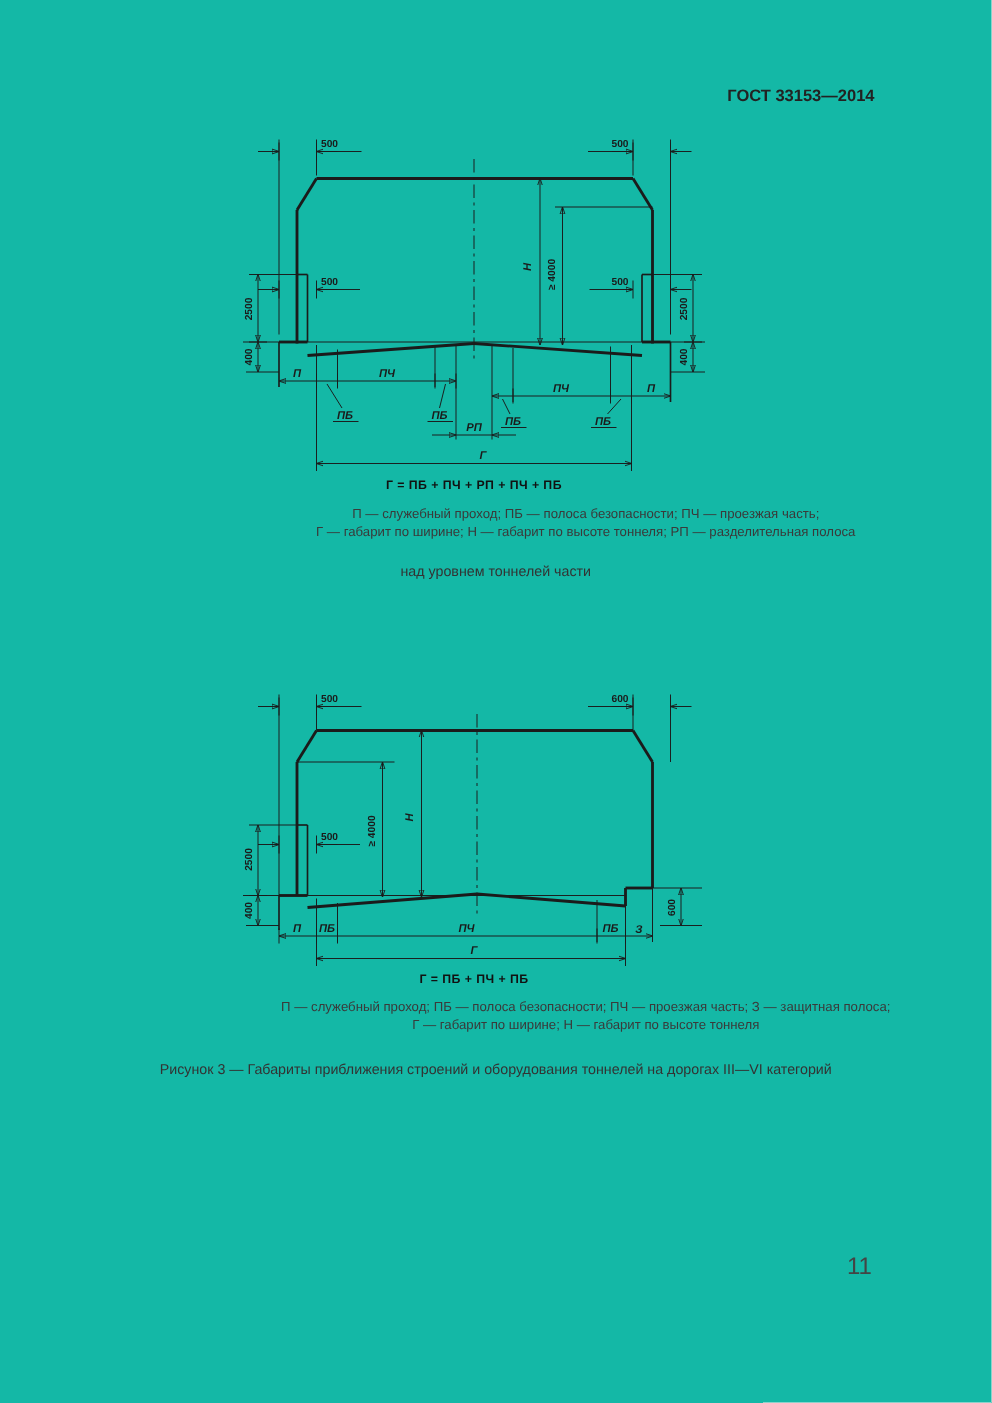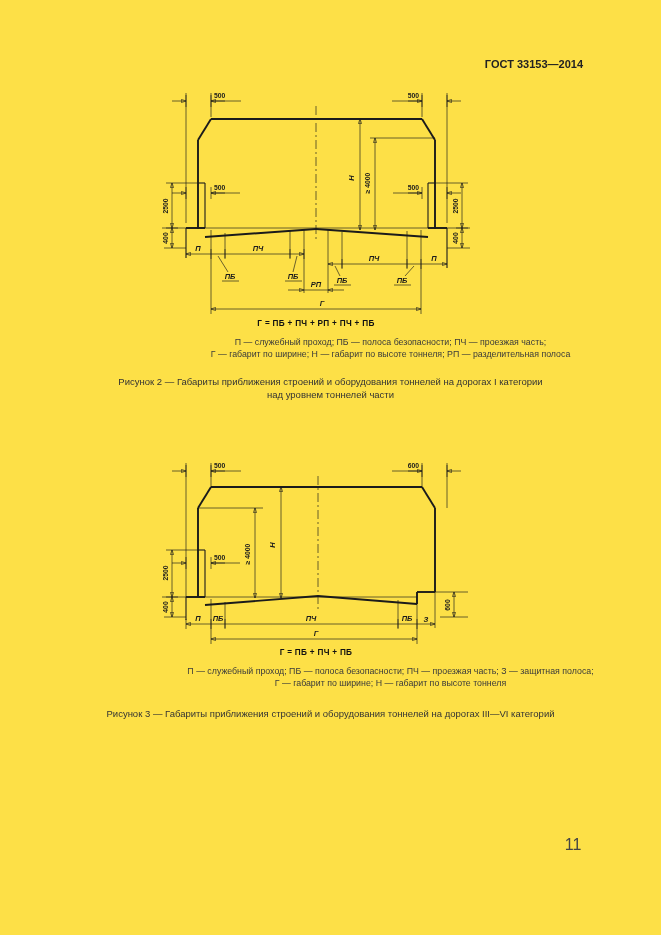--- a/index.html
+++ b/index.html
@@ -1,16 +1,16 @@
 <!DOCTYPE html>
 <html><head>
 <meta charset="utf-8">
 <style>
   html,body{margin:0;padding:0;background:#e8e8e8;}
-  #page{position:relative;width:661px;height:935px;background:#fde047;overflow:hidden;
+  #page{position:relative;width:661px;height:935px;background:#14b8a6;overflow:hidden;
         font-family:"Liberation Sans",sans-serif;color:#2b2b2b;}
   .abs{position:absolute;}
   .hdr{top:58px;left:0;width:583px;text-align:right;font-size:11px;font-weight:bold;color:#222;}
   .legend{left:12px;width:661px;text-align:center;font-size:8.8px;line-height:11.5px;color:#3a3a3a;margin-left:48px;}
   .caption{left:0;width:661px;text-align:center;font-size:9.5px;line-height:12.5px;color:#333;}
   .pagenum{top:836px;left:555px;width:36px;text-align:center;font-size:16px;color:#444;}
   svg{position:absolute;overflow:visible;}
   svg line, svg path{stroke:#1b1b1b;fill:none;}
   .s18{stroke-width:1.9;}
   .s12{stroke-width:1.1;}
@@ -157,21 +157,20 @@
 
     <text class="formula mid" x="168" y="246">Г = ПБ + ПЧ + РП + ПЧ + ПБ</text>
   </svg>
 
   <div class="abs legend" style="top:337px;">
     <div>П — служебный проход; ПБ — полоса безопасности; ПЧ — проезжая часть;</div>
     <div>Г — габарит по ширине; Н — габарит по высоте тоннеля; РП — разделительная полоса</div>
   </div>
 
   <div class="abs caption" style="top:376px;">
-    <div>Рисунок 2 — Габариты приближения строений и оборудования тоннелей на дорогах I категории</div>
     <div>над уровнем тоннелей части</div>
   </div>
 
   <svg class="abs" style="left:148px;top:450px;" width="340" height="216" viewBox="0 0 340 216">
     <defs>
       <marker id="f3a" viewBox="0 0 8 8" refX="7.6" refY="4" markerWidth="7.5" markerHeight="7.5" orient="auto-start-reverse">
         <path d="M0,1.4 L8,4 L0,6.6 z" fill="#1b1b1b" stroke="none"></path>
       </marker>
     </defs>
 

